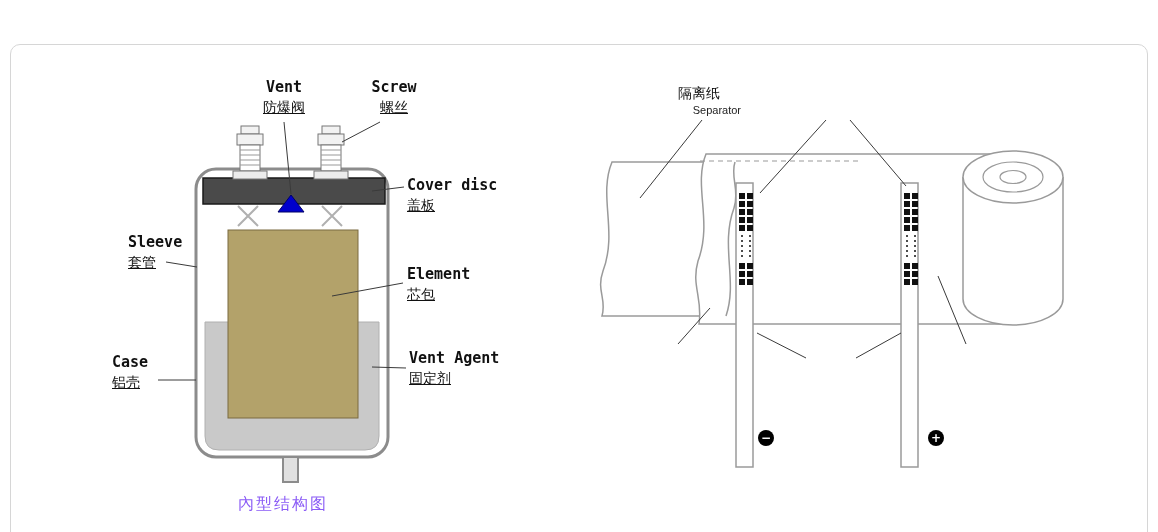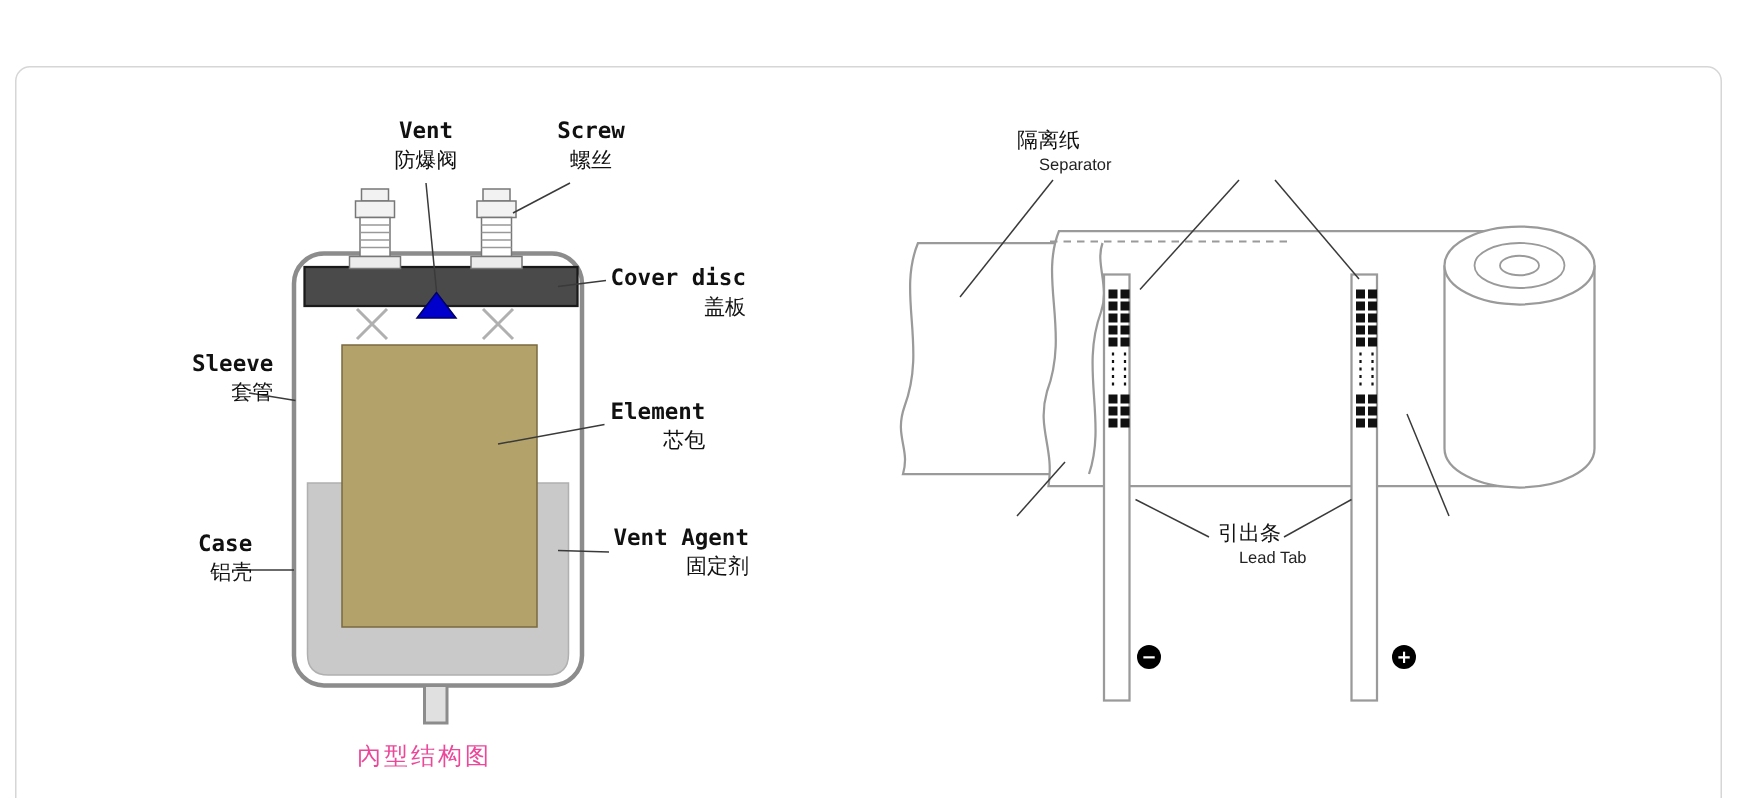--- a/index.html
+++ b/index.html
@@ -3,31 +3,31 @@
 <meta charset="utf-8">
 <style>
   html,body{margin:0;padding:0;background:#ffffff;}
   .stage{position:relative;width:1158px;height:532px;background:#ffffff;overflow:hidden;
          font-family:"Liberation Sans","DejaVu Sans",sans-serif;color:#111;margin-top:36px;}
   .frame{position:absolute;left:10px;top:8px;width:1136px;height:514px;
          border:1px solid #d6d6d6;border-radius:10px;}
   .accent-bar{position:absolute;left:115px;top:523px;width:930px;height:6px;
               background:#3a7ad9;border-radius:3px;}
   svg.art{position:absolute;left:0;top:0;}
-  .lbl{position:absolute;line-height:1.3;text-align:right;}
+  .lbl{position:absolute;line-height:1.3;}
   .lbl .en{font-family:"DejaVu Sans Mono","Liberation Mono",monospace;font-weight:bold;
            font-size:15px;white-space:nowrap;display:block;}
   .lbl .zh{font-size:14px;white-space:nowrap;display:block;
-           font-family:"DejaVu Sans","Liberation Sans",sans-serif;}
+           font-family:"DejaVu Sans","Liberation Sans",sans-serif;text-decoration:underline;}
   .lbl.center{text-align:center;}
   .rlbl{position:absolute;text-align:center;line-height:1.35;}
   .rlbl .zh{font-size:14px;display:block;white-space:nowrap;}
   .rlbl .en{font-size:11px;display:block;white-space:nowrap;color:#222;text-align:right;}
   .caption{position:absolute;width:150px;text-align:center;font-size:16px;
-           letter-spacing:2px;color:#ec4899;}
+           letter-spacing:2px;color:#8b5cf6;}
   .pol{position:absolute;width:16px;height:16px;border-radius:50%;background:#000;
        color:#fff;font-size:12px;line-height:16px;text-align:center;font-weight:bold;
        font-family:"DejaVu Sans",sans-serif;}
 </style>
 </head>
 <body>
 
 <div class="stage">
 
   <div class="frame"></div>
@@ -155,36 +155,32 @@
     <span class="zh">盖板</span>
   </div>
   <div class="lbl" style="left:128px;top:197px;">
     <span class="en">Sleeve</span>
     <span class="zh">套管</span>
   </div>
   <div class="lbl" style="left:407px;top:229px;">
     <span class="en">Element</span>
     <span class="zh">芯包</span>
   </div>
-  <div class="lbl" style="left:132px;top:317px;">
+  <div class="lbl" style="left:112px;top:317px;">
     <span class="en">Case</span>
     <span class="zh">铝壳</span>
   </div>
   <div class="lbl" style="left:409px;top:313px;">
     <span class="en">Vent Agent</span>
     <span class="zh">固定剂</span>
   </div>
   <div class="caption" style="left:208px;top:458px;">內型结构图</div>
 
   <div class="rlbl" style="left:657px;top:48px;width:84px;">
     <span class="zh">隔离纸</span>
     <span class="en">Separator</span>
   </div>
-  <div class="rlbl" style="left:795px;top:310px;width:76px;">
-    <span class="zh">引出条</span>
-    <span class="en">Lead Tab</span>
-  </div>
 
   <div class="pol" style="left:758px;top:394px;">−</div>
   <div class="pol" style="left:928px;top:394px;">+</div>
 
   <div class="accent-bar"></div>
 </div>
 
 </body></html>

